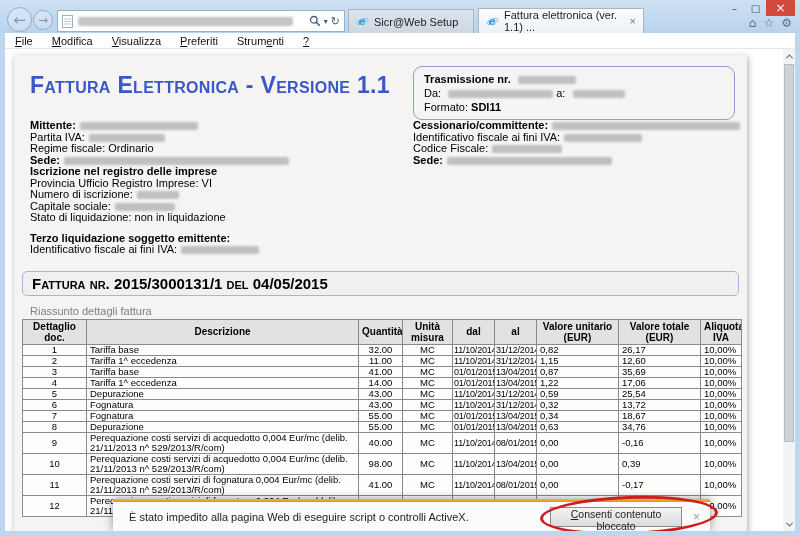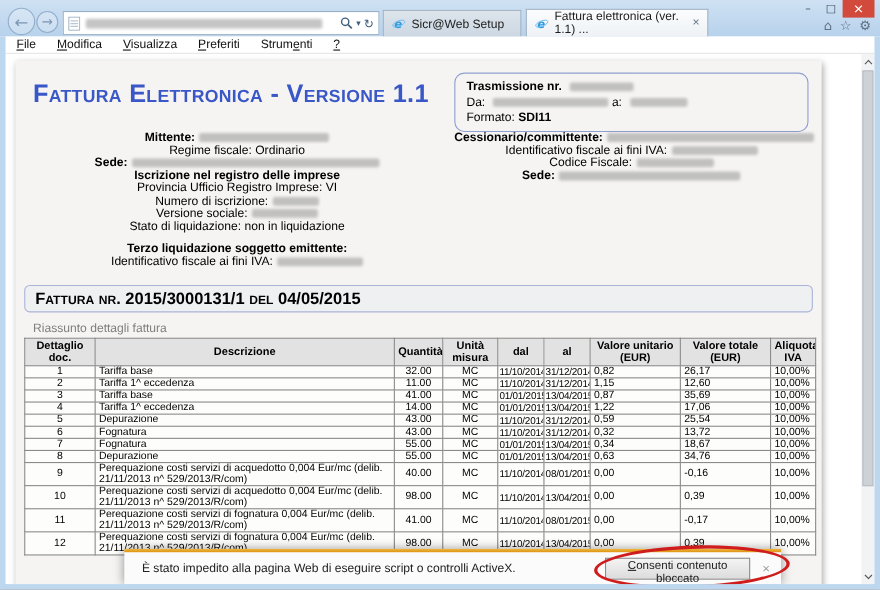--- a/index.html
+++ b/index.html
@@ -55,21 +55,21 @@
   #content { position:absolute; left:5px; top:49px; width:778px; height:482px;
              background:#fff; overflow:hidden; }
   #card { position:absolute; left:9px; top:6px; width:733px; height:620px;
           background:#f5f4f2; box-shadow:1px 2px 6px rgba(0,0,0,.35); }
   .header-row { display:flex; padding:11px 12px 0 16px; }
   #invoice-title { flex:1; font-size:23px; font-weight:bold; color:#3a57c8;
                    font-variant:small-caps; letter-spacing:.3px; padding-top:6px; }
   #trans-box { width:322px; border:1px solid #8e9fd0; border-radius:9px;
                padding:5px 10px; font-size:11px; line-height:14px; background:#f5f4f2; }
   #subject-line { margin:12px 0 4px 16px; font-size:12px; font-variant:small-caps; }
-  .cols { display:flex; padding:0 12px 0 16px; font-size:11px; line-height:11.5px;text-align:center; }
+  .cols { display:flex; padding:0 12px 0 16px; font-size:11px; line-height:11.5px; }
   .col-left { flex:1; }
   .col-right { width:322px; margin-left:12px; }
   .dl { white-space:nowrap; }
   .dl.gap { height:9px; }
   #invoice-banner { margin:15px 8px 0; border:1px solid #a9b4d8; border-radius:5px;
                     background:#eef0f2; padding:3px 9px; font-size:15px; font-weight:bold;
                     font-variant:small-caps; }
   #summary-label { margin:9px 0 2px 16px; color:#7f7f7f; font-weight:normal; font-size:11px; }
   table { margin:0 8px; border-collapse:collapse; table-layout:fixed; width:719px;
           font-size:9.5px; background:#fdfdfc; }
@@ -208,26 +208,27 @@
             <span>Formato:</span>
             <b>SDI11</b>
           </div>
         </div>
       </div>
 
 
       <div class="cols">
         <div class="col-left" id="sender-details">
             <div class="dl"><b>Mittente:</b><span class="redact" style="width: 118px;"></span></div>
+            <div class="dl"><span>Partita IVA:</span><span class="redact" style="width: 76px;"></span></div>
             <div class="dl"><span>Regime fiscale:</span><span> Ordinario</span></div>
             <div class="dl"><b>Sede:</b><span class="redact" style="width: 225px;"></span></div>
             <div class="dl"><b>Iscrizione nel registro delle imprese</b></div>
             <div class="dl"><span>Provincia Ufficio Registro Imprese:</span><span> VI</span></div>
             <div class="dl"><span>Numero di iscrizione:</span><span class="redact" style="width: 42px;"></span></div>
-            <div class="dl"><span>Versione sociale:</span><span class="redact" style="width: 60px;"></span></div>
+            <div class="dl"><span>Capitale sociale:</span><span class="redact" style="width: 60px;"></span></div>
             <div class="dl"><span>Stato di liquidazione:</span><span> non in liquidazione</span></div>
             <div class="dl gap"></div>
             <div class="dl"><b>Terzo liquidazione soggetto emittente:</b></div>
             <div class="dl"><span>Identificativo fiscale ai fini IVA:</span><span class="redact" style="width: 78px;"></span></div>
           </div>
         <div class="col-right" id="recipient-details">
             <div class="dl"><b>Cessionario/committente:</b><span class="redact" style="width: 188px;"></span></div>
             <div class="dl"><span>Identificativo fiscale ai fini IVA:</span><span class="redact" style="width: 78px;"></span></div>
             <div class="dl"><span>Codice Fiscale:</span><span class="redact" style="width: 70px;"></span></div>
             <div class="dl"><b>Sede:</b><span class="redact" style="width: 165px;"></span></div>

